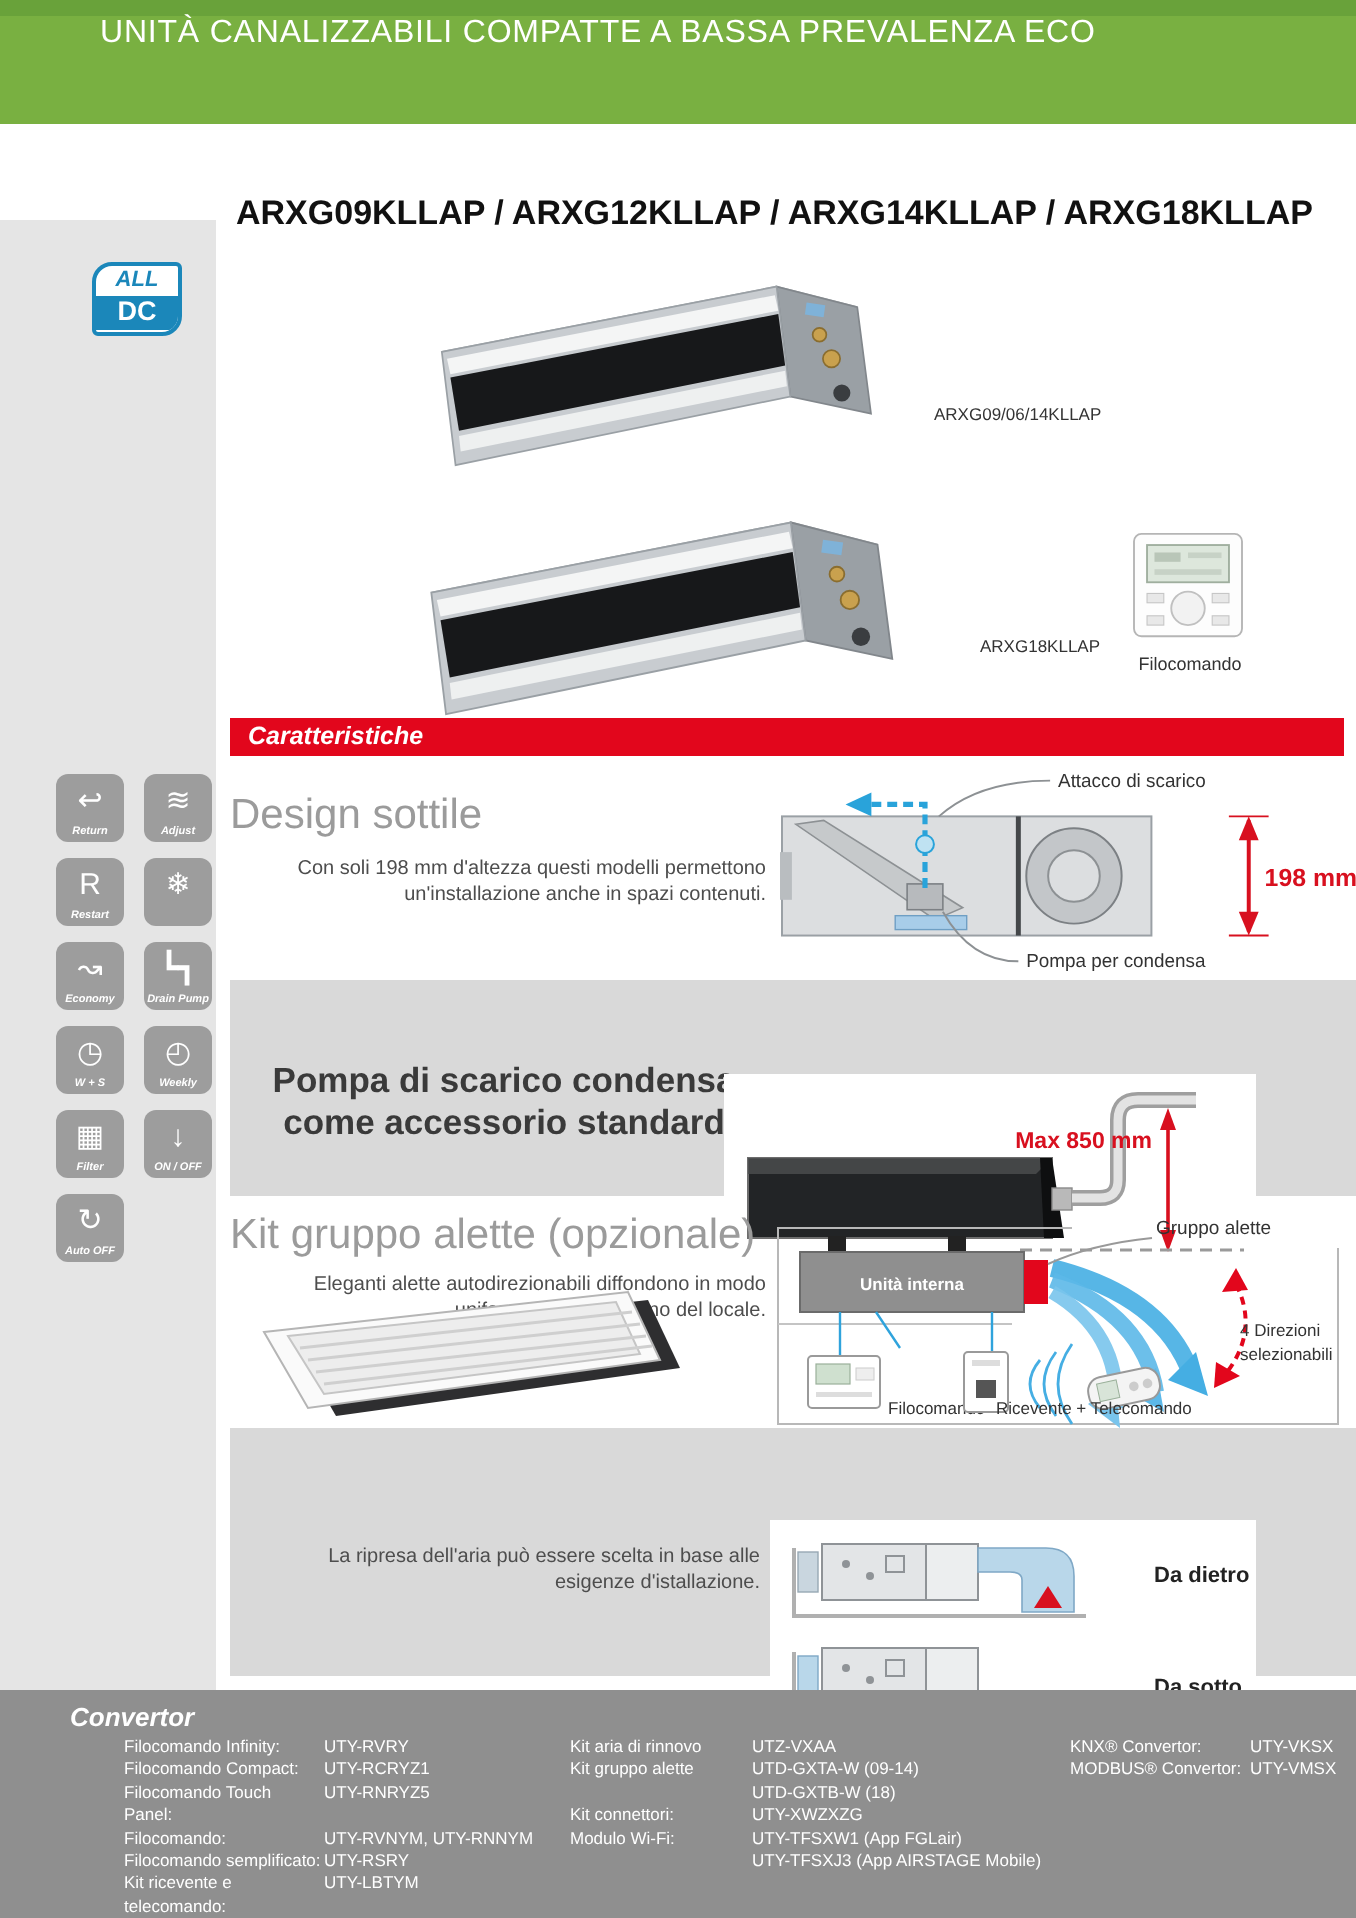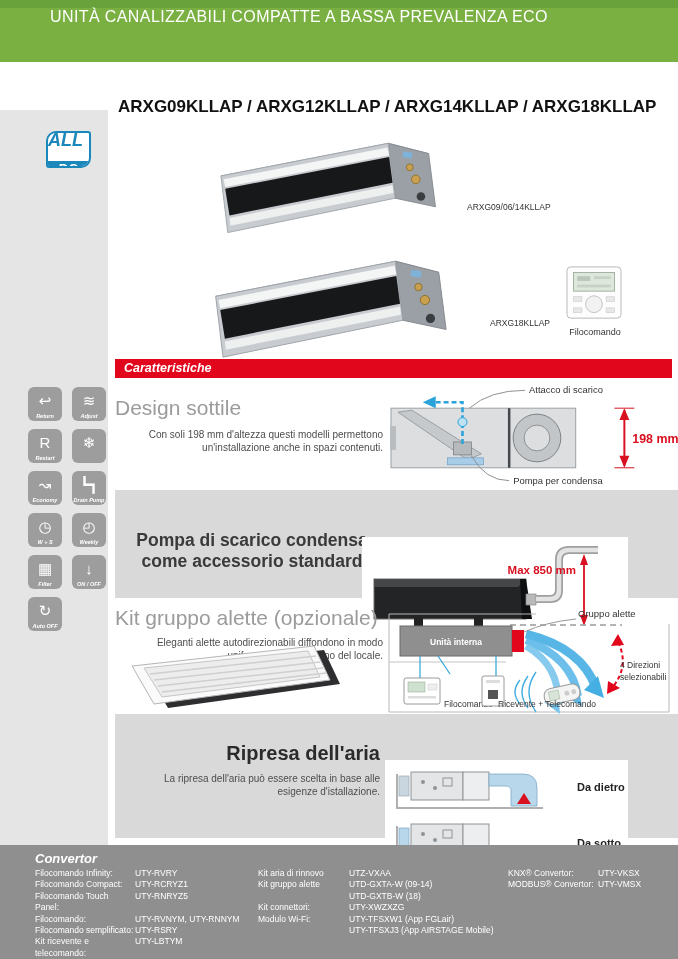--- a/index.html
+++ b/index.html
@@ -11,22 +11,22 @@
   .green-bar{position:absolute;top:8px;left:0;right:0;height:54px;background:#79b041;
              color:#fff;font-size:16px;letter-spacing:.4px;
              display:flex;align-items:flex-start;padding:0 0 9px 50px;box-sizing:border-box;}
 
   
   .side-band{position:absolute;left:0;top:110px;width:108px;height:735px;background:#e5e5e5;}
 
   
   .alldc{position:absolute;left:46px;top:131px;width:45px;height:37px;border:2.5px solid #1b87ba;
          border-radius:10px 3px 10px 3px;background:#fff;overflow:hidden;box-sizing:border-box;}
-  .alldc .t{height:28px;color:#1b87ba;font-style:italic;font-weight:bold;font-size:18px;
-            text-align:left;line-height:15px;}
+  .alldc .t{height:15px;color:#1b87ba;font-style:italic;font-weight:bold;font-size:11px;
+            text-align:center;line-height:15px;}
   .alldc .b{height:17px;background:#1b87ba;color:#fff;font-weight:bold;font-size:13.5px;
             text-align:center;line-height:16px;}
 
   
   .models-title{position:absolute;left:118px;top:97px;font-size:17px;font-weight:bold;color:#111;}
   .prod-label{position:absolute;font-size:8.5px;color:#333;}
   .remote-caption{position:absolute;left:545px;top:327px;width:100px;text-align:center;
                   font-size:9px;color:#333;}
 
   
@@ -52,21 +52,21 @@
 
   svg text{font-family:"Liberation Sans",sans-serif;}
   .svg-label{font-size:9.5px;fill:#333;}
   .svg-small{font-size:8.5px;fill:#333;}
   .svg-red{font-weight:bold;fill:#d8101f;}
   .svg-bold{font-weight:bold;fill:#222;}
 
   
   .footer{position:absolute;left:0;top:845px;width:678px;height:114px;background:#8f8f8f;color:#fff;}
   .footer-title{position:absolute;left:35px;top:6px;font-size:13px;font-weight:bold;font-style:italic;}
-  .acc-col{position:absolute;top:23px;}
+  .acc-col{position:absolute;top:23px;margin-left:27px;}
   .acc-row{display:flex;line-height:11.4px;font-size:8.5px;}
   .lab1{width:100px;} .lab2{width:91px;} .lab3{width:90px;}
 </style>
 </head>
 <body>
 
 <div class="page">
 
   <svg width="0" height="0" style="position:absolute" aria-hidden="true">
     <defs>
@@ -265,21 +265,20 @@
     <g transform="rotate(-12 177 90)">
       <rect x="158" y="82" width="36" height="16" rx="7" fill="#f4f4f4" stroke="#999"></rect>
       <rect x="163" y="85" width="10" height="9" fill="#d8e4d8" stroke="#9ab09a" stroke-width=".5"></rect>
       <circle cx="181" cy="90" r="2.4" fill="#ccc"></circle>
       <circle cx="188" cy="90" r="2.4" fill="#ccc"></circle>
     </g>
     <text class="svg-small" x="112" y="103">Ricevente + Telecomando</text>
   </svg>
 
   <div class="gray-sec" style="top:714px;height:124px">
-    <div class="dark-title" style="position:absolute;left:10px;top:28px;width:255px;font-size:20px;text-align:right;color:#2b2b2b">Ripresa dell'aria</div>
     <div class="sec-body" style="left:8px;top:58px;width:257px">La ripresa dell'aria può essere scelta in base alle esigenze d'istallazione.</div>
     <div class="white-panel" style="left:270px;top:6px;width:243px;height:112px">
       <svg width="243" height="112" viewBox="0 0 243 112">
 
         <polyline points="12,14 12,48 158,48" fill="none" stroke="#b0b0b0" stroke-width="2"></polyline>
         <rect x="14" y="16" width="10" height="20" fill="#c9d6df" stroke="#98a8b4" stroke-width=".7"></rect>
         <rect x="26" y="12" width="52" height="28" fill="#e3e5e7" stroke="#8f9397"></rect>
         <circle cx="38" cy="22" r="2" fill="#8f9397"></circle>
           <circle cx="50" cy="28" r="2" fill="#8f9397"></circle>
         <rect x="58" y="18" width="9" height="8" fill="none" stroke="#8f9397"></rect>

